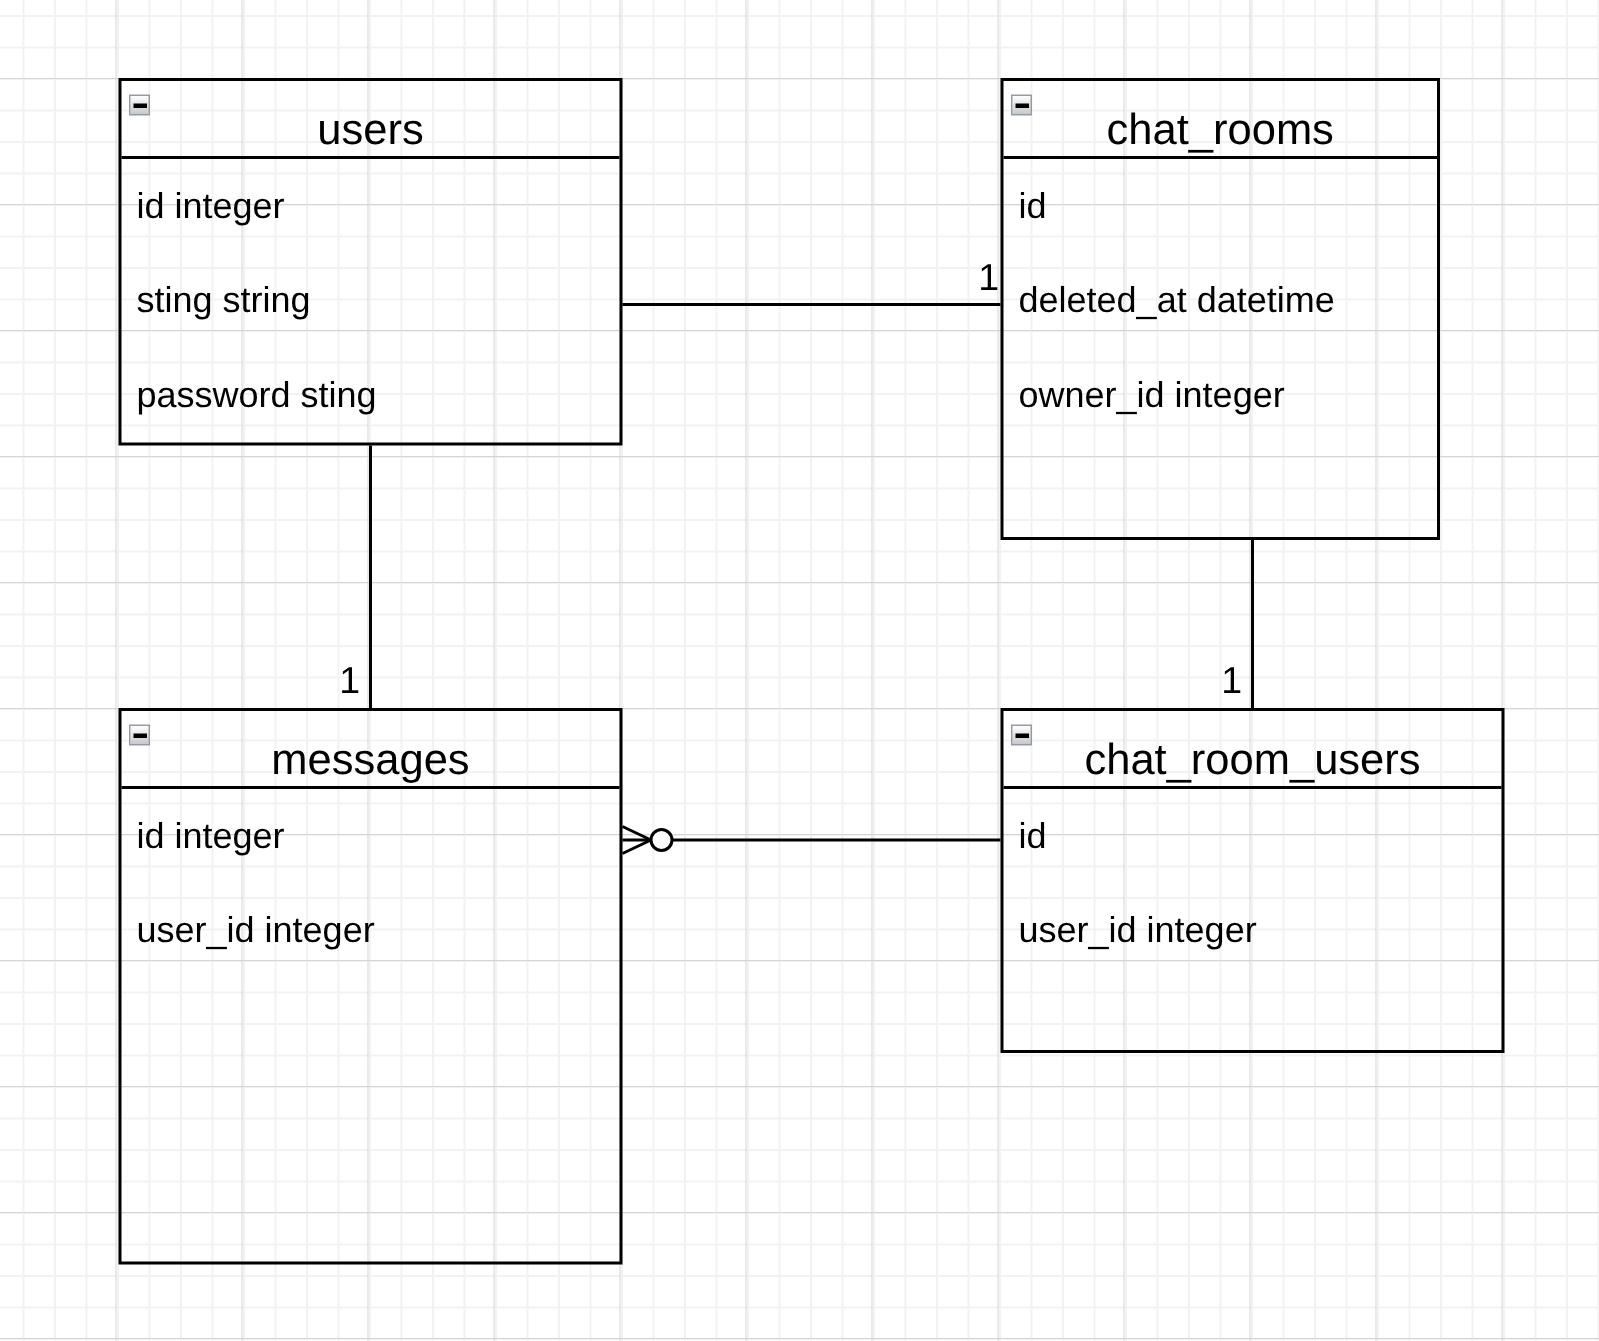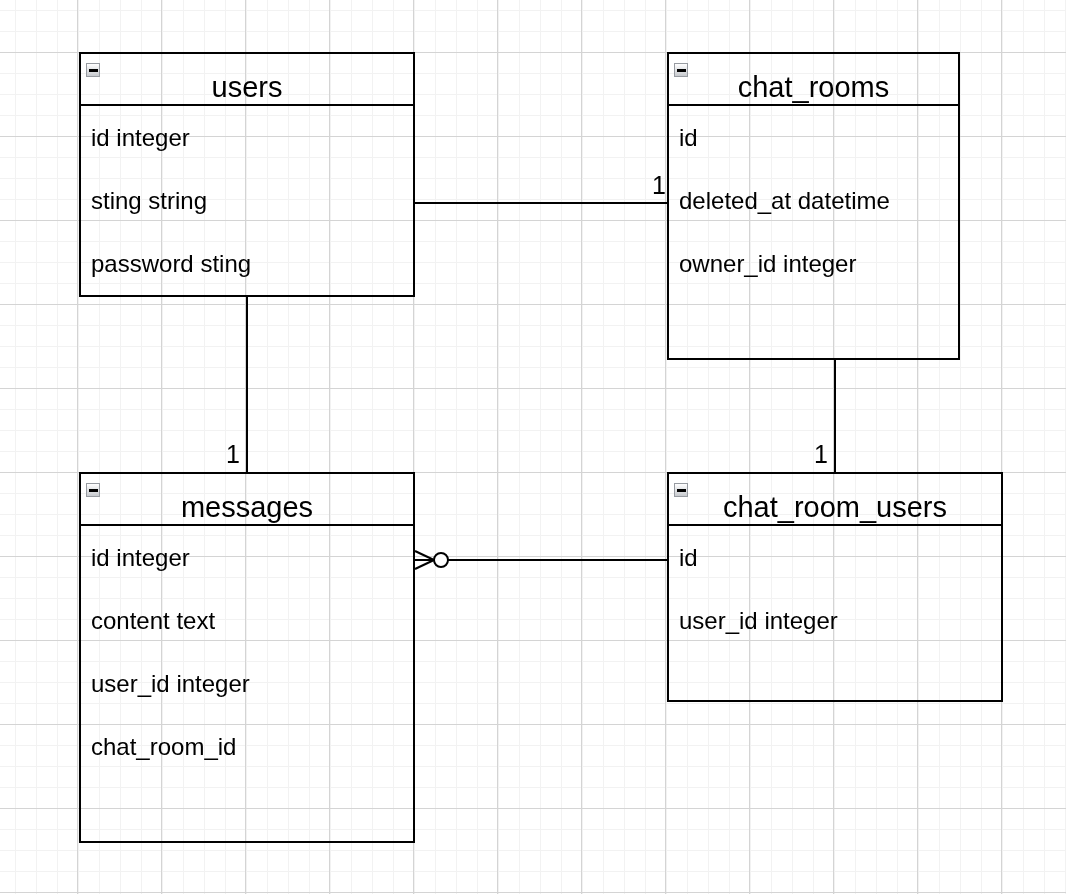--- a/index.html
+++ b/index.html
@@ -135,23 +135,21 @@
   </div>
 
   <div class="entity" id="entity-messages">
     <div class="entity-header">
       <span class="collapse">
           <span class="minus"></span>
         </span>
       <span>messages</span>
     </div>
     <div class="row">id integer</div>
-    <div class="row">content text</div>
     <div class="row">user_id integer</div>
-    <div class="row">chat_room_id</div>
   </div>
 
   <div class="entity" id="entity-chat-room-users">
     <div class="entity-header">
       <span class="collapse">
           <span class="minus"></span>
         </span>
       <span>chat_room_users</span>
     </div>
     <div class="row">id</div>

